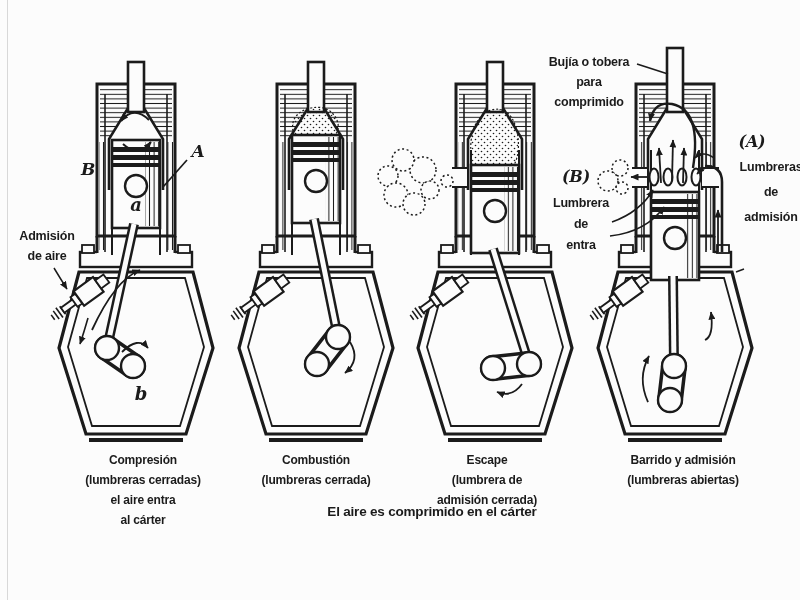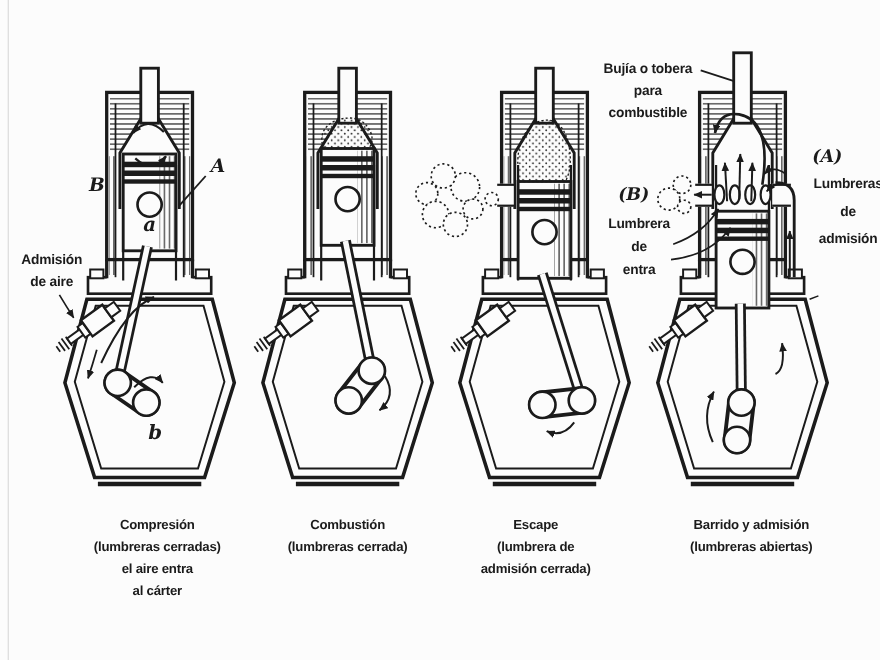--- a/index.html
+++ b/index.html
@@ -4,21 +4,21 @@
 <style>
   html,body{margin:0;padding:0;}
   #stage{position:relative;width:800px;height:600px;background:#fcfcfc;overflow:hidden;
          font-family:"Liberation Sans",sans-serif;}
   #edge{position:absolute;left:7px;top:0;width:1px;height:600px;background:#d8d8d8;}
   svg{position:absolute;left:0;top:0;}
   .lbl{position:absolute;font-weight:bold;color:#1b1b1b;white-space:pre-line;
        text-align:center;line-height:20px;font-size:12.5px;letter-spacing:-0.2px;}
   .serif{font-family:"DejaVu Serif",serif;font-style:italic;font-size:17px;line-height:17px;}
   .cap{position:absolute;top:450px;width:190px;font-weight:bold;color:#1b1b1b;
-       white-space:pre-line;text-align:center;line-height:20px;font-size:12px;letter-spacing:-0.2px;margin-top:17px;}
+       white-space:pre-line;text-align:center;line-height:20px;font-size:12px;letter-spacing:-0.2px;}
   .foot{position:absolute;font-weight:bold;color:#1b1b1b;font-size:13.5px;text-align:center;letter-spacing:-0.2px;}
 </style>
 </head>
 <body>
 
 <div id="stage">
   <svg id="diagram" width="800" height="600" viewBox="0 0 800 600">
       <defs>
         <marker id="ah" markerWidth="9" markerHeight="7" refX="7.5" refY="3.5" orient="auto" markerUnits="userSpaceOnUse">
           <path d="M0,0 L8,3.5 L0,7 Z" fill="#1b1b1b"></path>
@@ -301,34 +301,35 @@
   <div id="edge"></div>
 
   <div class="lbl" style="left:4px;top:226px;width:86px;">Admisión
 de aire</div>
   <div class="lbl serif" style="left:78px;top:161px;width:20px;">B</div>
   <div class="lbl serif" style="left:188px;top:143px;width:20px;">A</div>
   <div class="lbl serif" style="left:126px;top:196px;width:20px;font-size:18px;">a</div>
   <div class="lbl serif" style="left:131px;top:385px;width:20px;font-size:18px;">b</div>
   <div class="lbl" style="left:536px;top:52px;width:106px;">Bujía o tobera
 para
-combustible</div>
+comprimido</div>
   <div class="lbl serif" style="left:556px;top:168px;width:40px;font-size:16px;">(B)</div>
   <div class="lbl" style="left:540px;top:193px;width:82px;line-height:21px;">Lumbrera
 de
 entra</div>
   <div class="lbl serif" style="left:732px;top:133px;width:40px;font-size:16px;">(A)</div>
   <div class="lbl" style="left:726px;top:155px;width:90px;line-height:25px;">Lumbreras
 de
 admisión</div>
 
   <div class="cap" style="left:48px;">Compresión
 (lumbreras cerradas)
 el aire entra
 al cárter</div>
   <div class="cap" style="left:221px;">Combustión
 (lumbreras cerrada)</div>
   <div class="cap" style="left:392px;">Escape
 (lumbrera de
 admisión cerrada)</div>
   <div class="cap" style="left:585px;width:196px;text-align:center;">Barrido y admisión
 (lumbreras abiertas)</div>
+  <div class="foot" style="left:292px;top:504px;width:280px;">El aire es comprimido en el cárter</div>
 </div>
 
 </body></html>

